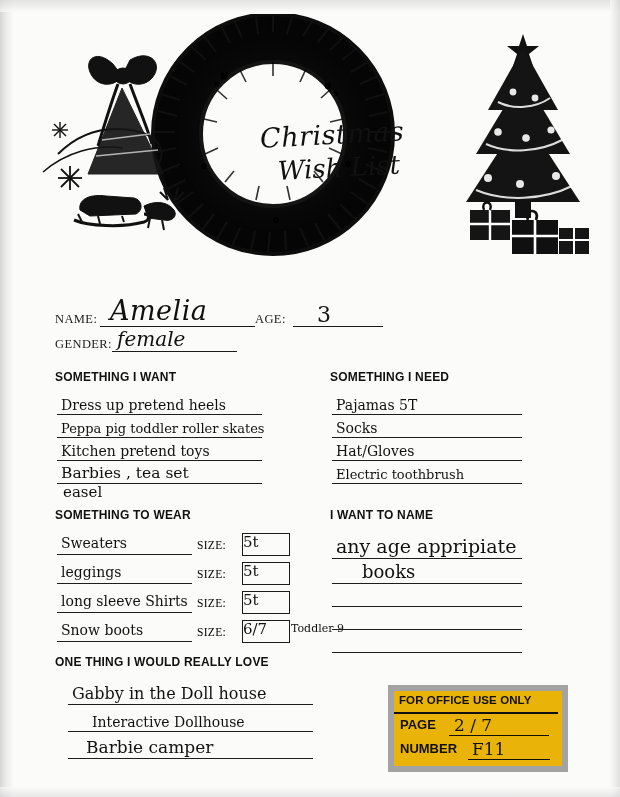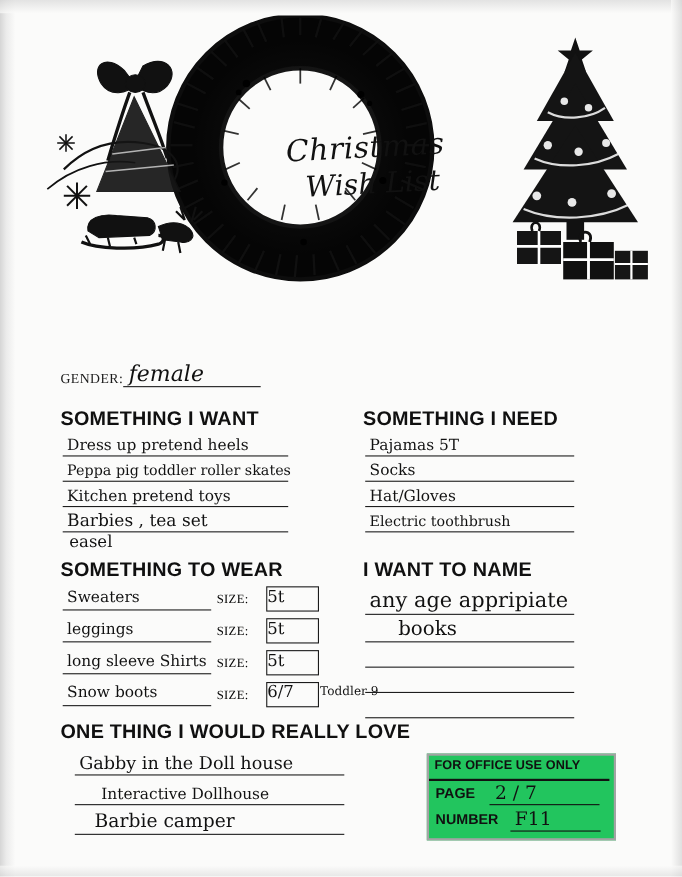--- a/index.html
+++ b/index.html
@@ -141,21 +141,21 @@
     position: absolute; left: 62px; top: -6px;
     font-size: 20px;
     font-style: italic;
   }
 
   
   .sec-head {
     position: absolute;
     font-family: "Liberation Sans", sans-serif;
     font-weight: bold;
-    font-size: 18px;
+    font-size: 12px;
     letter-spacing: .2px;
     color: #101010;
   }
 
   
   .lines {
     position: absolute;
   }
   .line {
     position: relative;
@@ -214,22 +214,22 @@
     font-size: 11px;
     color: #111;
     white-space: nowrap;
   }
 
   
   .office-box {
     position: absolute;
     left: 388px; top: 685px;
     width: 168px; height: 75px;
-    border: 2px solid #a3a3a3;
-    background: #22c55e;
+    border: 6px solid #a3a3a3;
+    background: #eab308;
   }
   .office-title {
     position: absolute;
     left: 5px; top: 3px;
     font-family: "Liberation Sans", sans-serif;
     font-weight: bold;
     font-size: 11.5px;
     letter-spacing: .1px;
     color: #101010;
   }
@@ -444,20 +444,28 @@
         </g>
       </g>
     </svg>
 
     <div class="title-text">
       <span class="title-line1">Christmas</span>
       <span class="title-line2">Wish List</span>
     </div>
   </div>
 
+  <div class="name-row">
+    <span class="form-label name-label">NAME:</span>
+    <span class="name-rule"></span>
+    <span class="hand-script name-value">Amelia</span>
+    <span class="form-label age-label">AGE:</span>
+    <span class="age-rule"></span>
+    <span class="hand age-value">3</span>
+  </div>
 
   <div class="gender-row">
     <span class="form-label gender-label">GENDER:</span>
     <span class="gender-rule"></span>
     <span class="hand-script gender-value">female</span>
   </div>
 
   <div class="sec-head" style="left:55px; top:370px;">SOMETHING I WANT</div>
   <div class="lines" style="left:57px; top:392px; width:205px;">
     <div class="line">

